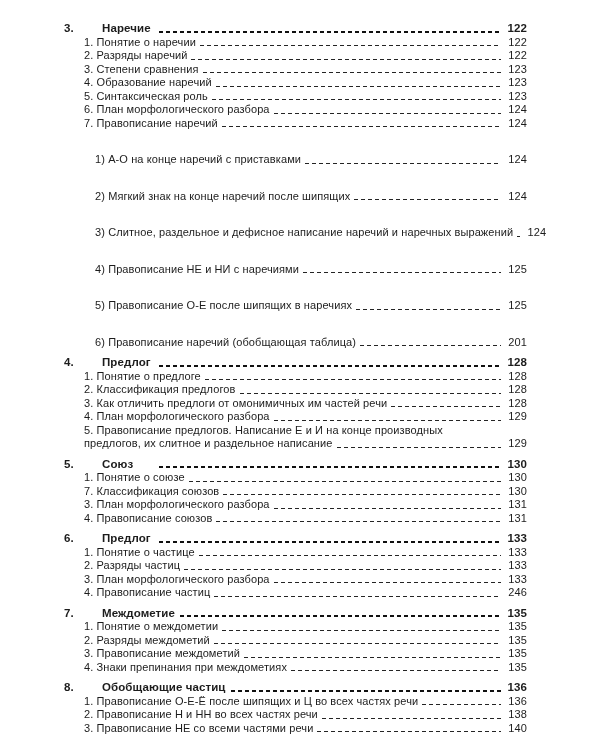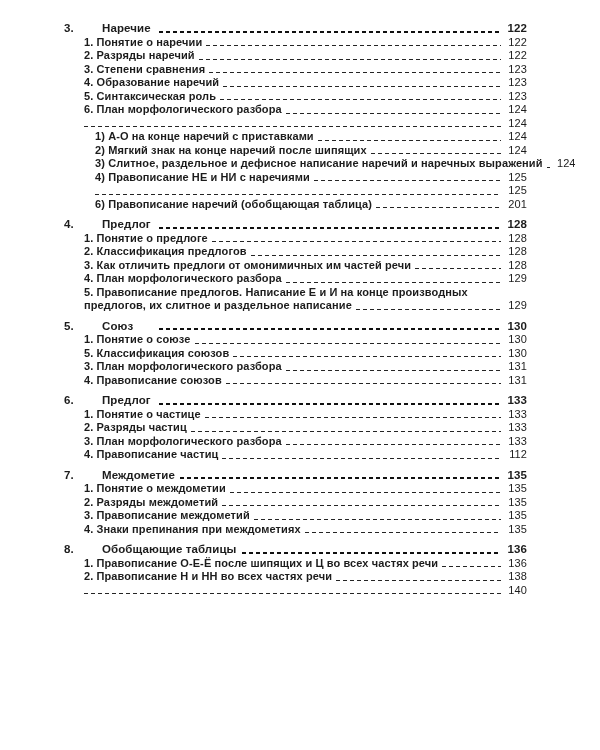--- a/index.html
+++ b/index.html
@@ -15,22 +15,22 @@
   .section{margin-top:7px;}
   .section:first-child{margin-top:0;}
   .row{
     display:flex;align-items:stretch;
     height:13.5px;line-height:13.5px;white-space:nowrap;
   }
   .sec-row{font-weight:bold;font-size:11.5px;}
   .sec-num{flex:none;width:38px;}
   .sec-title{flex:none;min-width:52px;padding-right:5px;}
   .indent1{padding-left:20px;}
-  .indent2{padding-left:31px;}
-  .lbl{flex:none;padding-right:4px;font-weight:bold;}
+  .indent2{padding-left:31px;margin-top:23px;}
+  .lbl{flex:none;padding-right:4px;}
   .leader{flex:1 1 auto;position:relative;min-width:6px;}
   .leader::after{
     content:"";position:absolute;left:0;right:3px;bottom:3px;height:1px;
     background:repeating-linear-gradient(90deg,#242424 0,#242424 4px,transparent 4px,transparent 7px);
   }
   .leader-bold::after{
     height:2px;bottom:3px;
     background:repeating-linear-gradient(90deg,#101010 0,#101010 4px,transparent 4px,transparent 7px);
   }
   .page{flex:none;min-width:23px;text-align:right;}
@@ -71,20 +71,21 @@
         <span class="lbl">5. Синтаксическая роль</span>
         <span class="leader"></span>
         <span class="page">123</span>
       </div>
       <div class="row indent1">
         <span class="lbl">6. План морфологического разбора</span>
         <span class="leader"></span>
         <span class="page">124</span>
       </div>
       <div class="row indent1">
+        <span class="lbl">7. Правописание наречий</span>
         <span class="leader"></span>
         <span class="page">124</span>
       </div>
       <div class="row indent2">
         <span class="lbl">1) А-О на конце наречий с приставками</span>
         <span class="leader"></span>
         <span class="page">124</span>
       </div>
       <div class="row indent2">
         <span class="lbl">2) Мягкий знак на конце наречий после шипящих</span>
@@ -95,20 +96,21 @@
         <span class="lbl">3) Слитное, раздельное и дефисное написание наречий и наречных выражений</span>
         <span class="leader"></span>
         <span class="page">124</span>
       </div>
       <div class="row indent2">
         <span class="lbl">4) Правописание НЕ и НИ с наречиями</span>
         <span class="leader"></span>
         <span class="page">125</span>
       </div>
       <div class="row indent2">
+        <span class="lbl">5) Правописание О-Е после шипящих в наречиях</span>
         <span class="leader"></span>
         <span class="page">125</span>
       </div>
       <div class="row indent2">
         <span class="lbl">6) Правописание наречий (обобщающая таблица)</span>
         <span class="leader"></span>
         <span class="page">201</span>
       </div>
     </div>
     <div class="section">
@@ -153,21 +155,21 @@
         <span class="sec-title">Союз</span>
         <span class="leader leader-bold"></span>
         <span class="page page-bold">130</span>
       </div>
       <div class="row indent1">
         <span class="lbl">1. Понятие о союзе</span>
         <span class="leader"></span>
         <span class="page">130</span>
       </div>
       <div class="row indent1">
-        <span class="lbl">5. Классификация союзов</span>
+        <span class="lbl">7. Классификация союзов</span>
         <span class="leader"></span>
         <span class="page">130</span>
       </div>
       <div class="row indent1">
         <span class="lbl">3. План морфологического разбора</span>
         <span class="leader"></span>
         <span class="page">131</span>
       </div>
       <div class="row indent1">
         <span class="lbl">4. Правописание союзов</span>
@@ -193,21 +195,21 @@
         <span class="page">133</span>
       </div>
       <div class="row indent1">
         <span class="lbl">3. План морфологического разбора</span>
         <span class="leader"></span>
         <span class="page">133</span>
       </div>
       <div class="row indent1">
         <span class="lbl">4. Правописание частиц</span>
         <span class="leader"></span>
-        <span class="page">112</span>
+        <span class="page">246</span>
       </div>
     </div>
     <div class="section">
       <div class="row sec-row">
         <span class="sec-num">7.</span>
         <span class="sec-title">Междометие</span>
         <span class="leader leader-bold"></span>
         <span class="page page-bold">135</span>
       </div>
       <div class="row indent1">
@@ -227,32 +229,33 @@
       </div>
       <div class="row indent1">
         <span class="lbl">4. Знаки препинания при междометиях</span>
         <span class="leader"></span>
         <span class="page">135</span>
       </div>
     </div>
     <div class="section">
       <div class="row sec-row">
         <span class="sec-num">8.</span>
-        <span class="sec-title">Обобщающие таблицы</span>
+        <span class="sec-title">Обобщающие частиц</span>
         <span class="leader leader-bold"></span>
         <span class="page page-bold">136</span>
       </div>
       <div class="row indent1">
         <span class="lbl">1. Правописание О-Е-Ё после шипящих и Ц во всех частях речи</span>
         <span class="leader"></span>
         <span class="page">136</span>
       </div>
       <div class="row indent1">
         <span class="lbl">2. Правописание Н и НН во всех частях речи</span>
         <span class="leader"></span>
         <span class="page">138</span>
       </div>
       <div class="row indent1">
+        <span class="lbl">3. Правописание НЕ со всеми частями речи</span>
         <span class="leader"></span>
         <span class="page">140</span>
       </div>
     </div>
   </div>
 
 </body></html>

